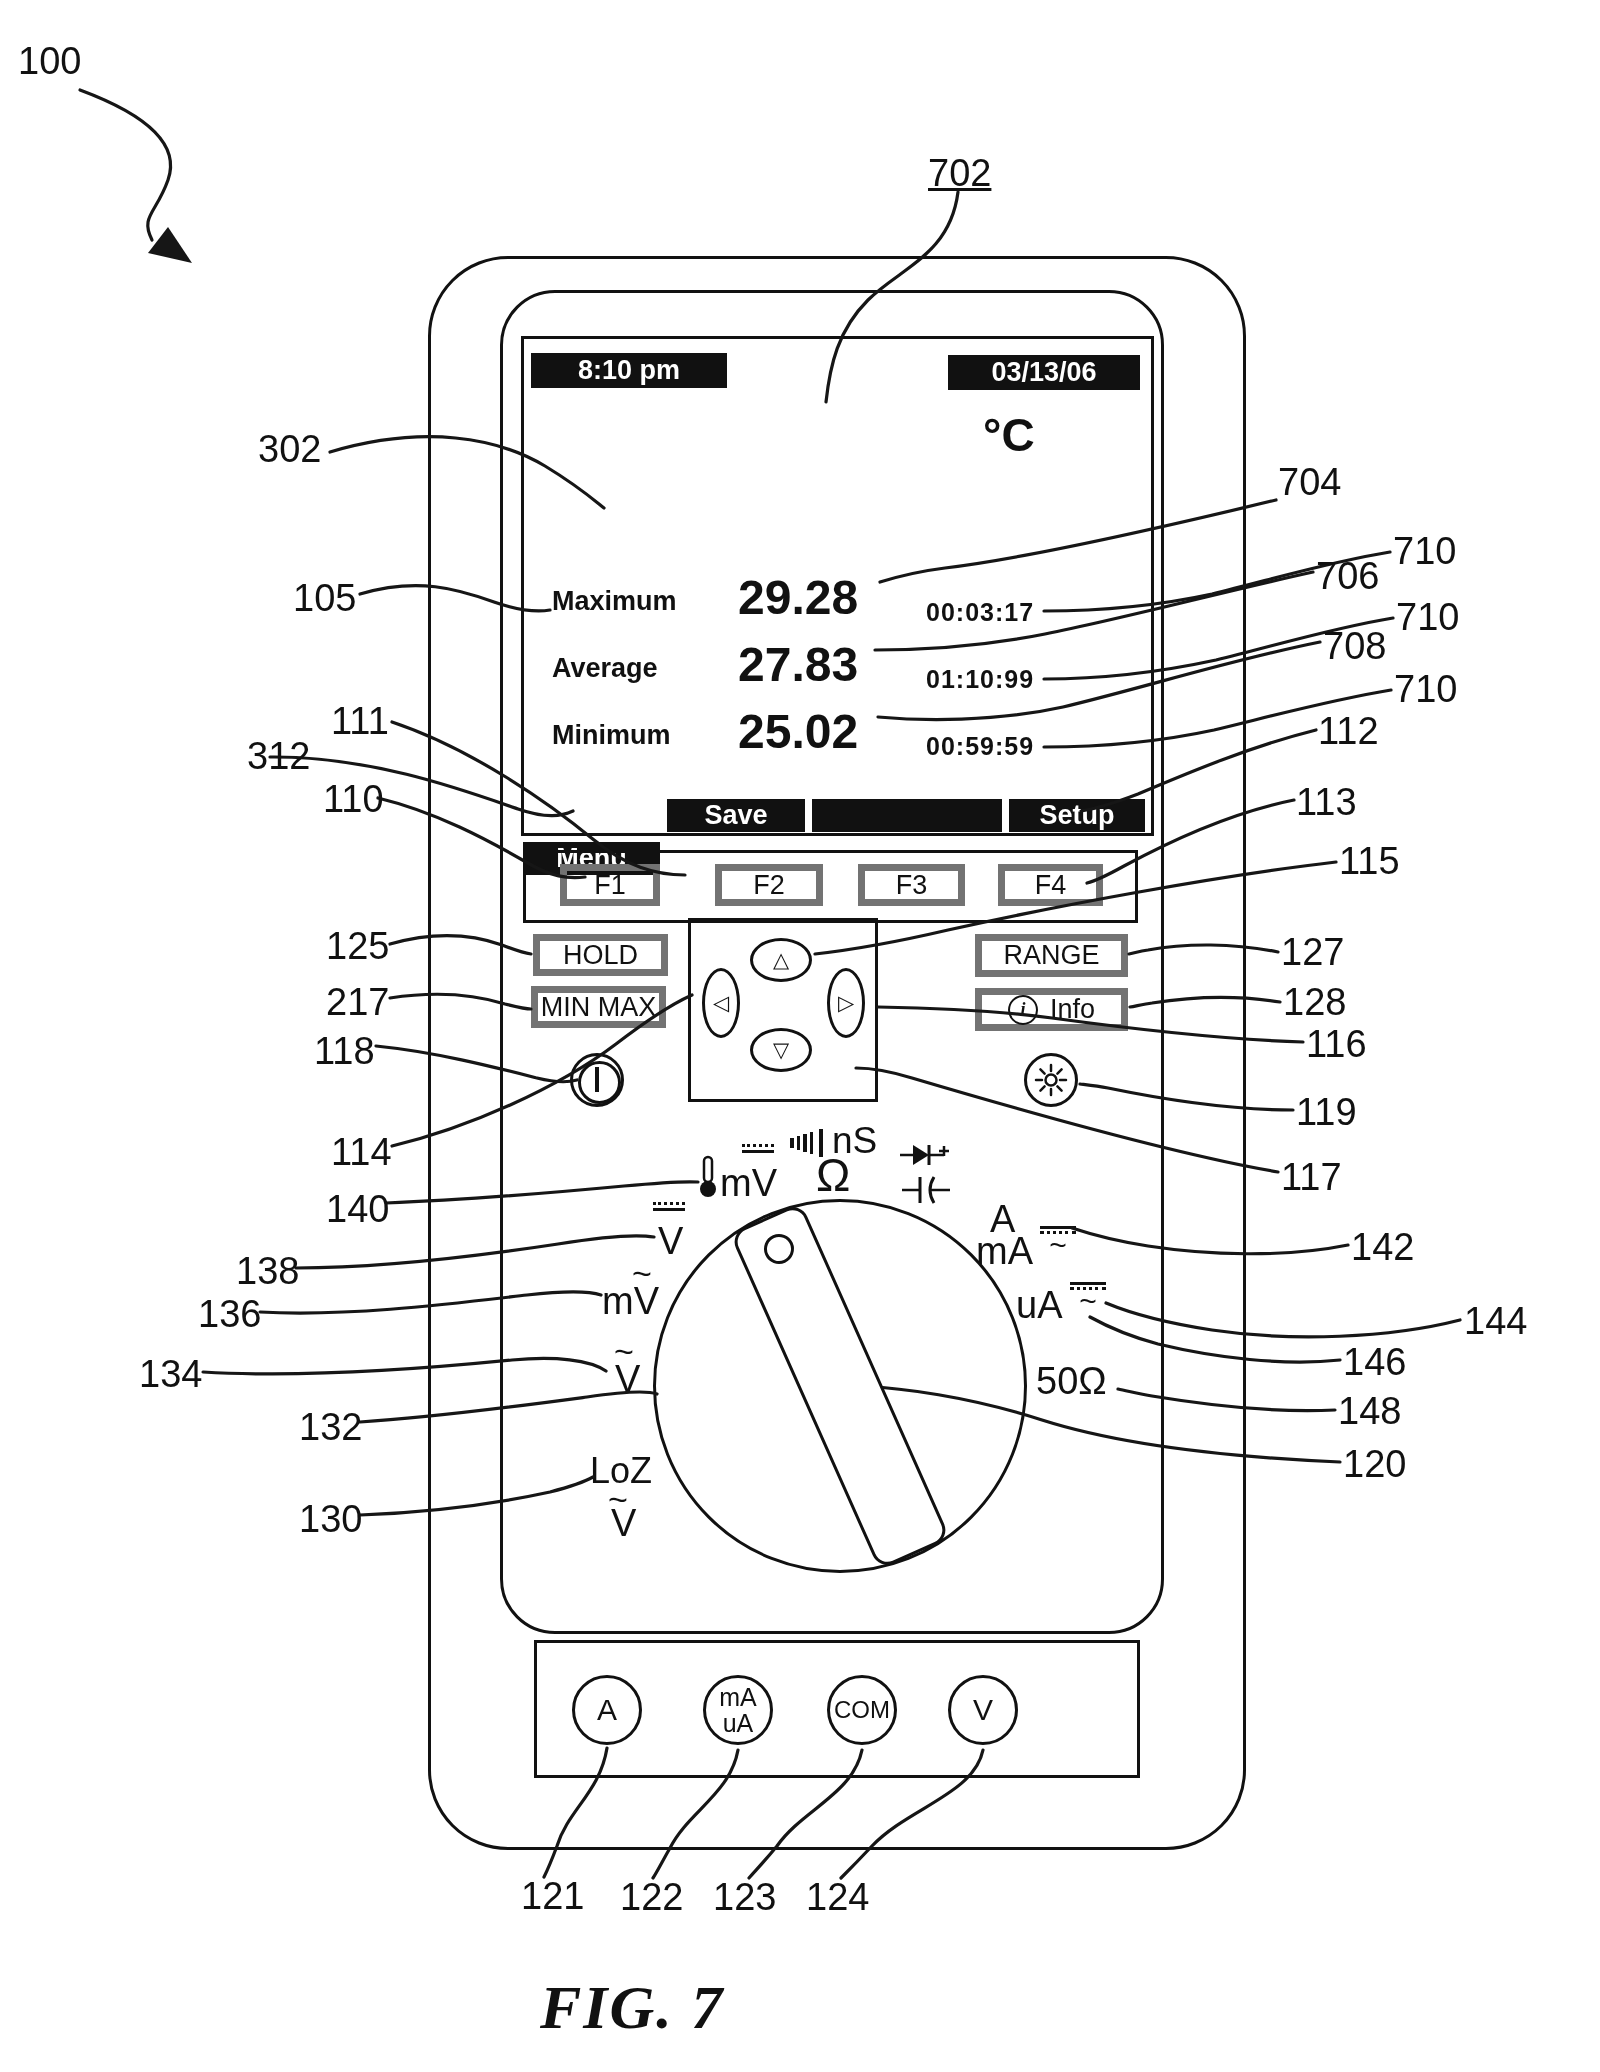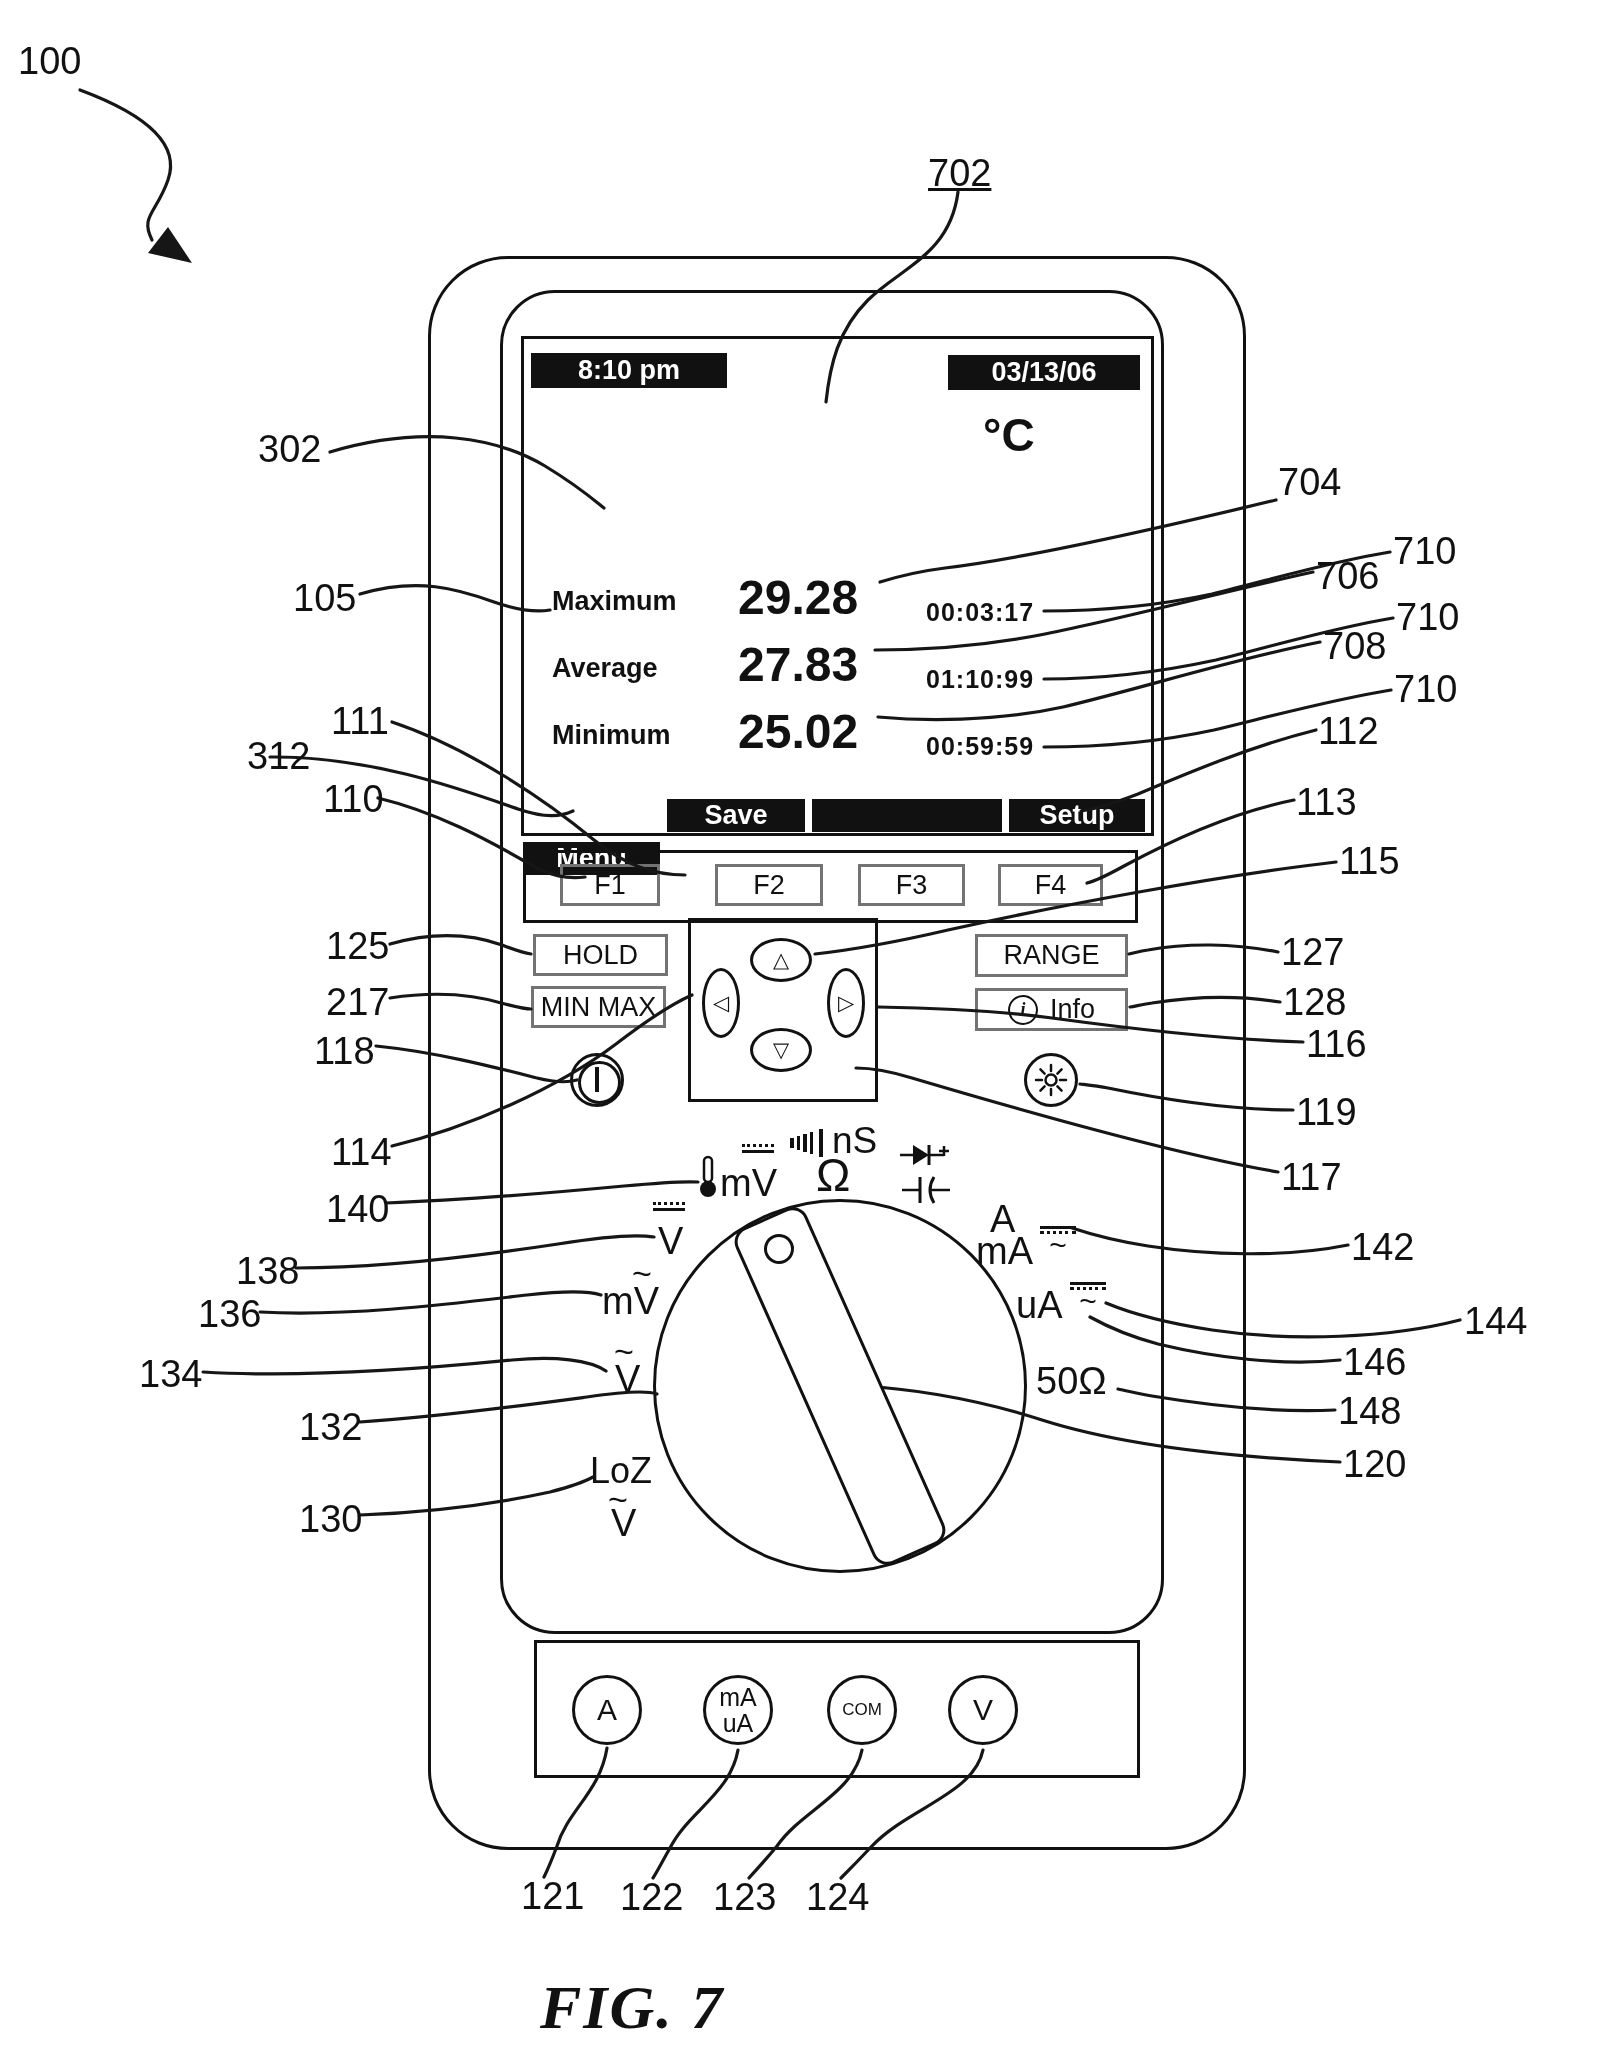--- a/index.html
+++ b/index.html
@@ -16,21 +16,21 @@
   .lcd-box{position:absolute;background:#111;color:#fff;display:flex;align-items:center;justify-content:center;
            font-weight:bold;font-size:27px;z-index:2;}
   .reading{position:absolute;font-weight:bold;font-size:97px;letter-spacing:4px;z-index:2;}
   .unit{position:absolute;font-weight:bold;font-size:46px;z-index:2;}
   .stat-label{position:absolute;font-weight:bold;font-size:27px;z-index:2;}
   .stat-value{position:absolute;font-weight:bold;font-size:48px;z-index:2;}
   .stat-time{position:absolute;font-weight:bold;font-size:25px;letter-spacing:1px;z-index:2;}
   .softkey{position:absolute;height:33px;background:#111;color:#fff;display:flex;align-items:center;
            justify-content:center;font-weight:bold;font-size:27px;z-index:2;}
   
-  .btn{position:absolute;border:3px solid #737373;display:flex;align-items:center;justify-content:center;
+  .btn{position:absolute;border:7px solid #737373;display:flex;align-items:center;justify-content:center;
        font-size:27px;background:transparent;z-index:2;box-sizing:border-box;}
   .fpanel{position:absolute;border:3px solid #111;background:transparent;z-index:2;box-sizing:border-box;}
   .round-btn{position:absolute;border:3.5px solid #111;border-radius:50%;background:transparent;z-index:2;box-sizing:border-box;}
   .pad{position:absolute;border:3px solid #111;background:transparent;z-index:2;box-sizing:border-box;}
   .oval{position:absolute;border:3px solid #111;border-radius:50%;display:flex;align-items:center;
         justify-content:center;font-size:21px;background:transparent;z-index:2;box-sizing:border-box;}
   
   .dial-circle{position:absolute;border:3.5px solid #111;border-radius:50%;background:transparent;z-index:2;box-sizing:border-box;}
   .knob{position:absolute;border:3.5px solid #111;border-radius:16px;background:#fff;z-index:4;box-sizing:border-box;}
   .knob-ind{position:absolute;left:50%;top:16px;transform:translateX(-50%);width:30px;height:30px;
@@ -254,21 +254,21 @@
   <div class="dial-label" style="left:611px;top:1502px;">V</div>
 
   <div class="jack-panel" style="left:534px;top:1640px;width:606px;height:138px;"></div>
   <div class="jack" style="left:572px;top:1675px;font-size:30px;">
     <span>A</span>
     </div>
   <div class="jack" style="left:703px;top:1675px;font-size:25px;">
     <span>mA</span>
     <span>uA</span>
     </div>
-  <div class="jack" style="left:827px;top:1675px;font-size:17px;">
+  <div class="jack" style="left:827px;top:1675px;font-size:24px;">
     <span>COM</span>
     </div>
   <div class="jack" style="left:948px;top:1675px;font-size:30px;">
     <span>V</span>
     </div>
 
   <div class="ref" style="left:18px;top:40px;">100</div>
   <div class="ref" style="left:928px;top:152px;text-decoration:underline;">702</div>
   <div class="ref" style="left:258px;top:428px;">302</div>
   <div class="ref" style="left:293px;top:577px;">105</div>

